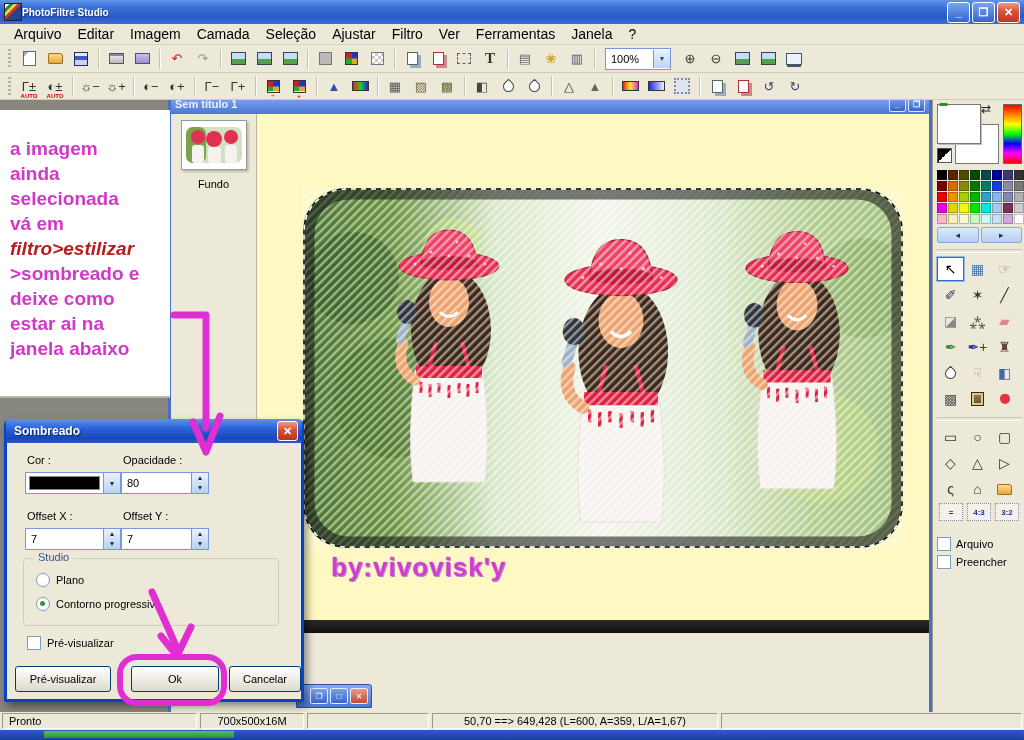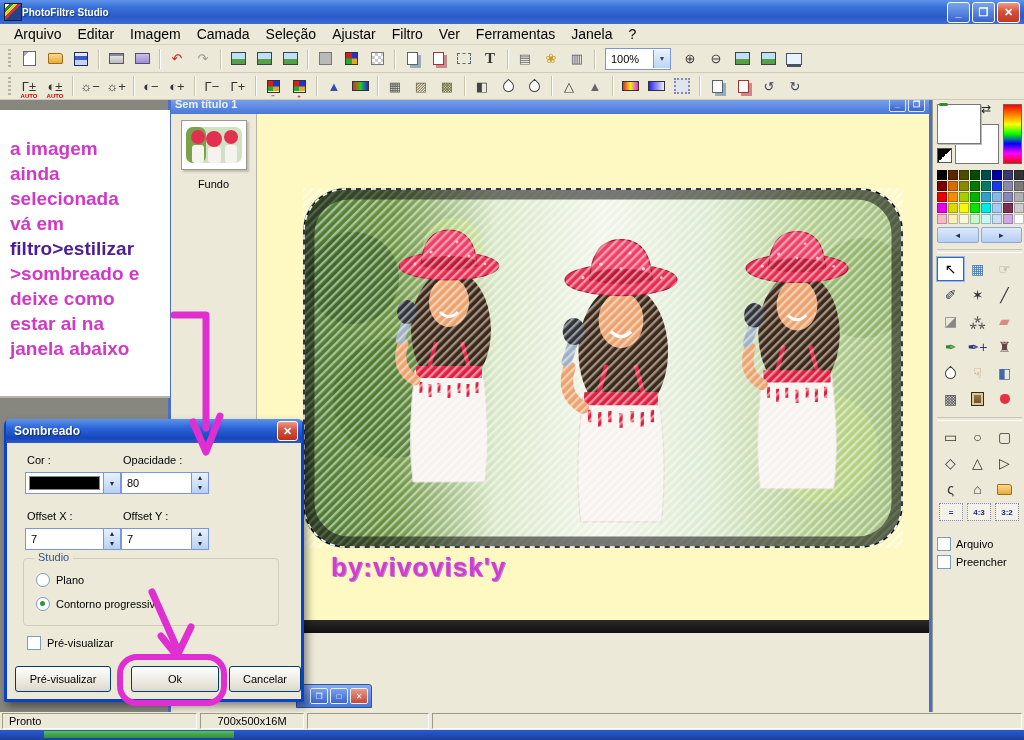--- a/index.html
+++ b/index.html
@@ -367,21 +367,21 @@
       <span class="mbtn">❐</span>
       <span class="mbtn">□</span>
       <span class="mbtn close">✕</span>
     </div>
 
     <div id="note">
         <div style="color: rgb(210, 56, 200);">a imagem</div>
         <div style="color: rgb(210, 56, 200);">ainda</div>
         <div style="color: rgb(210, 56, 200);">selecionada</div>
         <div style="color: rgb(210, 56, 200);">vá em</div>
-        <div style="color: #4c1d95;">filtro&gt;estilizar</div>
+        <div style="color: #b91c1c; font-style: italic;">filtro&gt;estilizar</div>
         <div style="color: rgb(210, 56, 200);">&gt;sombreado e</div>
         <div style="color: rgb(210, 56, 200);">deixe como</div>
         <div style="color: rgb(210, 56, 200);">estar ai na</div>
         <div style="color: rgb(210, 56, 200);">janela abaixo</div>
       </div>
 
     <div id="rightpanel">
       <div id="fgbg">
         <span class="bgsq"></span>
         <span class="fgsq"></span>
@@ -537,20 +537,21 @@
       <span class="xpbtn" style="left:8px;top:246px;width:94px;">Pré-visualizar</span>
       <span class="xpbtn" style="left:124px;top:246px;width:86px;">Ok</span>
       <span class="xpbtn" style="left:222px;top:246px;width:70px;">Cancelar</span>
     </div>
   </div>
 
   <div id="statusbar">
     <span class="spanel" style="width:195px;">Pronto</span>
     <span class="spanel" style="width:104px;justify-content:center;">700x500x16M</span>
     <span class="spanel" style="width:122px;"></span>
+    <span class="spanel" style="width:286px;justify-content:center;">50,70 ==&gt; 649,428 (L=600, A=359, L/A=1,67)</span>
     <span class="spanel" style="flex:1;"></span>
   </div>
   <div id="bottomedge">
       <span class="green"></span>
     </div>
 
   <svg id="overlay">
     <g fill="none" stroke-width="7" stroke-linecap="round" stroke-linejoin="round" class="anng">
       <polyline class="ann" points="174,315 206,315 206,428" stroke="#e02fd0"></polyline>
       <polyline class="ann" points="193,422 206,452 220,416" stroke="#e02fd0"></polyline>

